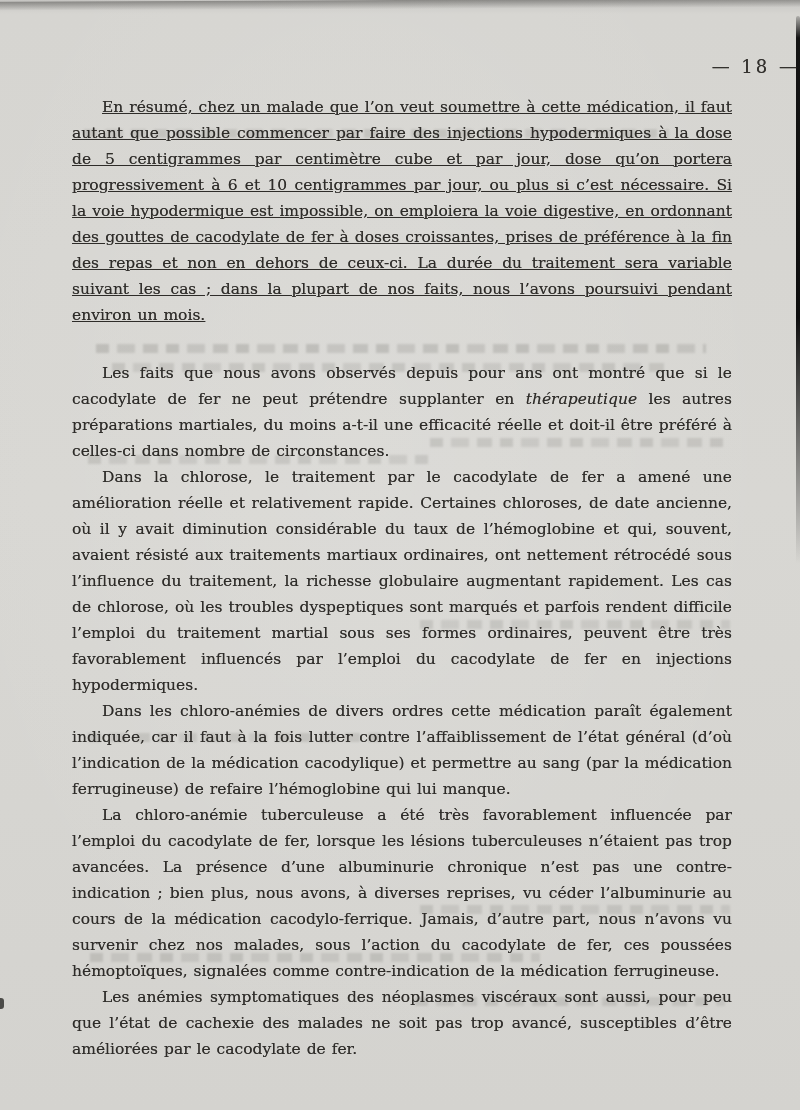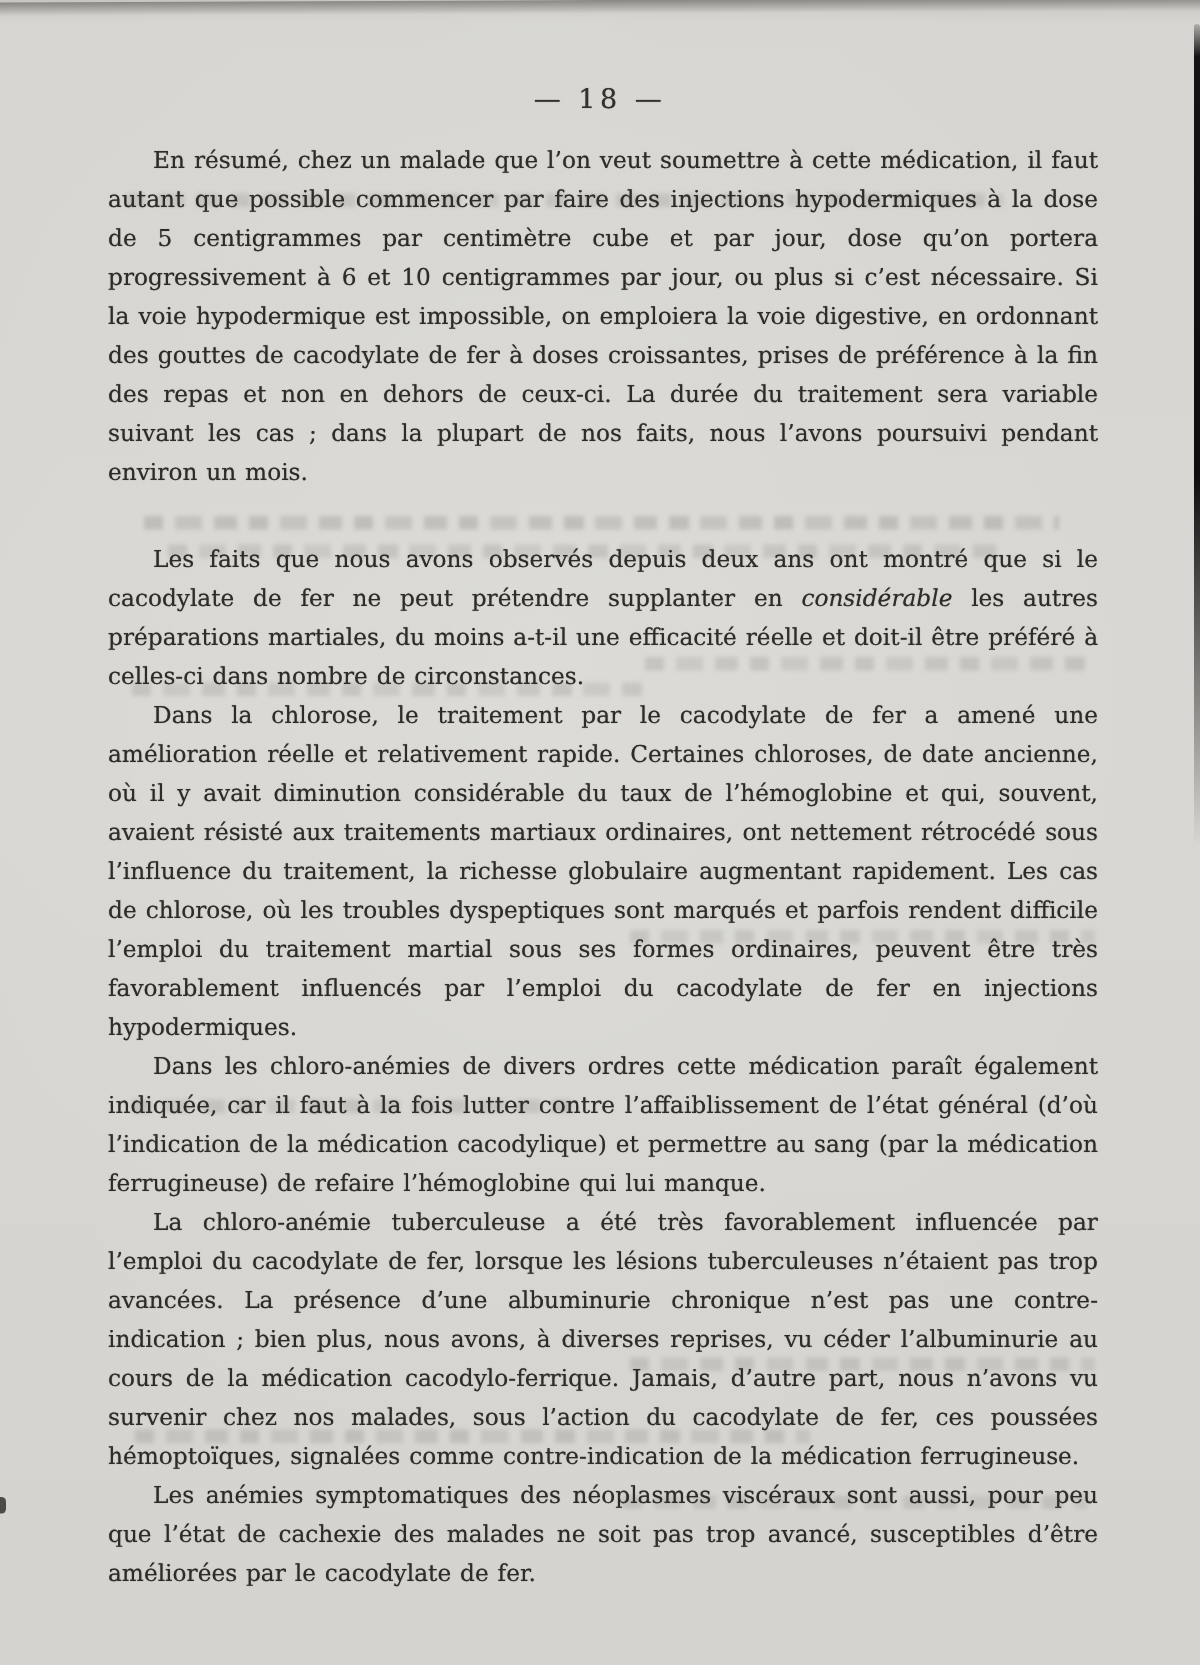--- a/index.html
+++ b/index.html
@@ -50,35 +50,35 @@
   .b4  { left: 430px; top: 438px; width: 300px; opacity: 0.3; }
   .b5  { left: 88px;  top: 455px; width: 340px; opacity: 0.3; }
   .b6  { left: 420px; top: 620px; width: 310px; opacity: 0.28; }
   .b7  { left: 88px;  top: 733px; width: 300px; opacity: 0.3; }
   .b8  { left: 420px; top: 905px; width: 310px; opacity: 0.3; }
   .b9  { left: 90px;  top: 953px; width: 450px; opacity: 0.32; }
   .b10 { left: 415px; top: 997px; width: 310px; opacity: 0.28; }
   
   .page-header {
     position: absolute; top: 56px; left: 0; width: 100%;
-    text-align: center; font-size: 18px; letter-spacing: 3px;
+    text-align: right; font-size: 18px; letter-spacing: 3px;
     color: #33312e; text-shadow: 0 0 0.6px rgba(46,44,41,0.7);
   }
   
   .text-block {
     position: absolute; left: 72px; top: 94px; width: 660px;
     text-align: justify;
     font-size: 15.5px; line-height: 26px;
     text-shadow: 0 0 0.6px rgba(46,44,41,0.65);
     word-spacing: 1px;
   }
   .text-block p { margin: 0; }
   .text-block p.indent { text-indent: 30px; }
   .text-block p.sp-small { margin-bottom: 14px; }
-  .text-block p.sp-large { margin-bottom: 32px; }
+  .text-block p.sp-large { margin-bottom: 32px; text-decoration: underline; }
   .text-block em { font-style: italic; }
 </style>
 </head>
 <body>
 
 <div class="scan-page">
 
   <div class="top-shadow"></div>
   <div class="edge-line-right"></div>
   <div class="edge-speck-left"></div>
@@ -91,20 +91,20 @@
   <div class="bleed b6"></div>
   <div class="bleed b7"></div>
   <div class="bleed b8"></div>
   <div class="bleed b9"></div>
   <div class="bleed b10"></div>
 
   <div class="page-header">— 18 —</div>
 
   <div class="text-block">
       <p class="indent sp-large"><span>En résumé, chez un malade que l’on veut soumettre à cette médication, il faut autant que possible commencer par faire des injections hypodermiques à la dose de 5 centigrammes par centimètre cube et par jour, dose qu’on portera progressivement à 6 et 10 centigrammes par jour, ou plus si c’est nécessaire. Si la voie hypodermique est impossible, on emploiera la voie digestive, en ordonnant des gouttes de cacodylate de fer à doses croissantes, prises de préférence à la fin des repas et non en dehors de ceux-ci. La durée du traitement sera variable suivant les cas ; dans la plupart de nos faits, nous l’avons poursuivi pendant environ un mois.</span></p>
-      <p class="indent"><span>Les faits que nous avons observés depuis deux ans ont montré que si le cacodylate de fer ne peut prétendre supplanter en </span><em>considérable</em><span> les autres préparations martiales, du moins a-t-il une efficacité réelle et doit-il être préféré à celles-ci dans nombre de circonstances.</span></p>
+      <p class="indent"><span>Les faits que nous avons observés depuis pour ans ont montré que si le cacodylate de fer ne peut prétendre supplanter en </span><em>thérapeutique</em><span> les autres préparations martiales, du moins a-t-il une efficacité réelle et doit-il être préféré à celles-ci dans nombre de circonstances.</span></p>
       <p class="indent"><span>Dans la chlorose, le traitement par le cacodylate de fer a amené une amélioration réelle et relativement rapide. Certaines chloroses, de date ancienne, où il y avait diminution considérable du taux de l’hémoglobine et qui, souvent, avaient résisté aux traitements martiaux ordinaires, ont nettement rétrocédé sous l’influence du traitement, la richesse globulaire augmentant rapidement. Les cas de chlorose, où les troubles dyspeptiques sont marqués et parfois rendent difficile l’emploi du traitement martial sous ses formes ordinaires, peuvent être très favorablement influencés par l’emploi du cacodylate de fer en injections hypodermiques.</span></p>
       <p class="indent"><span>Dans les chloro-anémies de divers ordres cette médication paraît également indiquée, car il faut à la fois lutter contre l’affaiblissement de l’état général (d’où l’indication de la médication cacodylique) et permettre au sang (par la médication ferrugineuse) de refaire l’hémoglobine qui lui manque.</span></p>
       <p class="indent"><span>La chloro-anémie tuberculeuse a été très favorablement influencée par l’emploi du cacodylate de fer, lorsque les lésions tuberculeuses n’étaient pas trop avancées. La présence d’une albuminurie chronique n’est pas une contre-indication ; bien plus, nous avons, à diverses reprises, vu céder l’albuminurie au cours de la médication cacodylo-ferrique. Jamais, d’autre part, nous n’avons vu survenir chez nos malades, sous l’action du cacodylate de fer, ces poussées hémoptoïques, signalées comme contre-indication de la médication ferrugineuse.</span></p>
       <p class="indent"><span>Les anémies symptomatiques des néoplasmes viscéraux sont aussi, pour peu que l’état de cachexie des malades ne soit pas trop avancé, susceptibles d’être améliorées par le cacodylate de fer.</span></p>
     </div>
 
 </div>
 
 </body></html>

